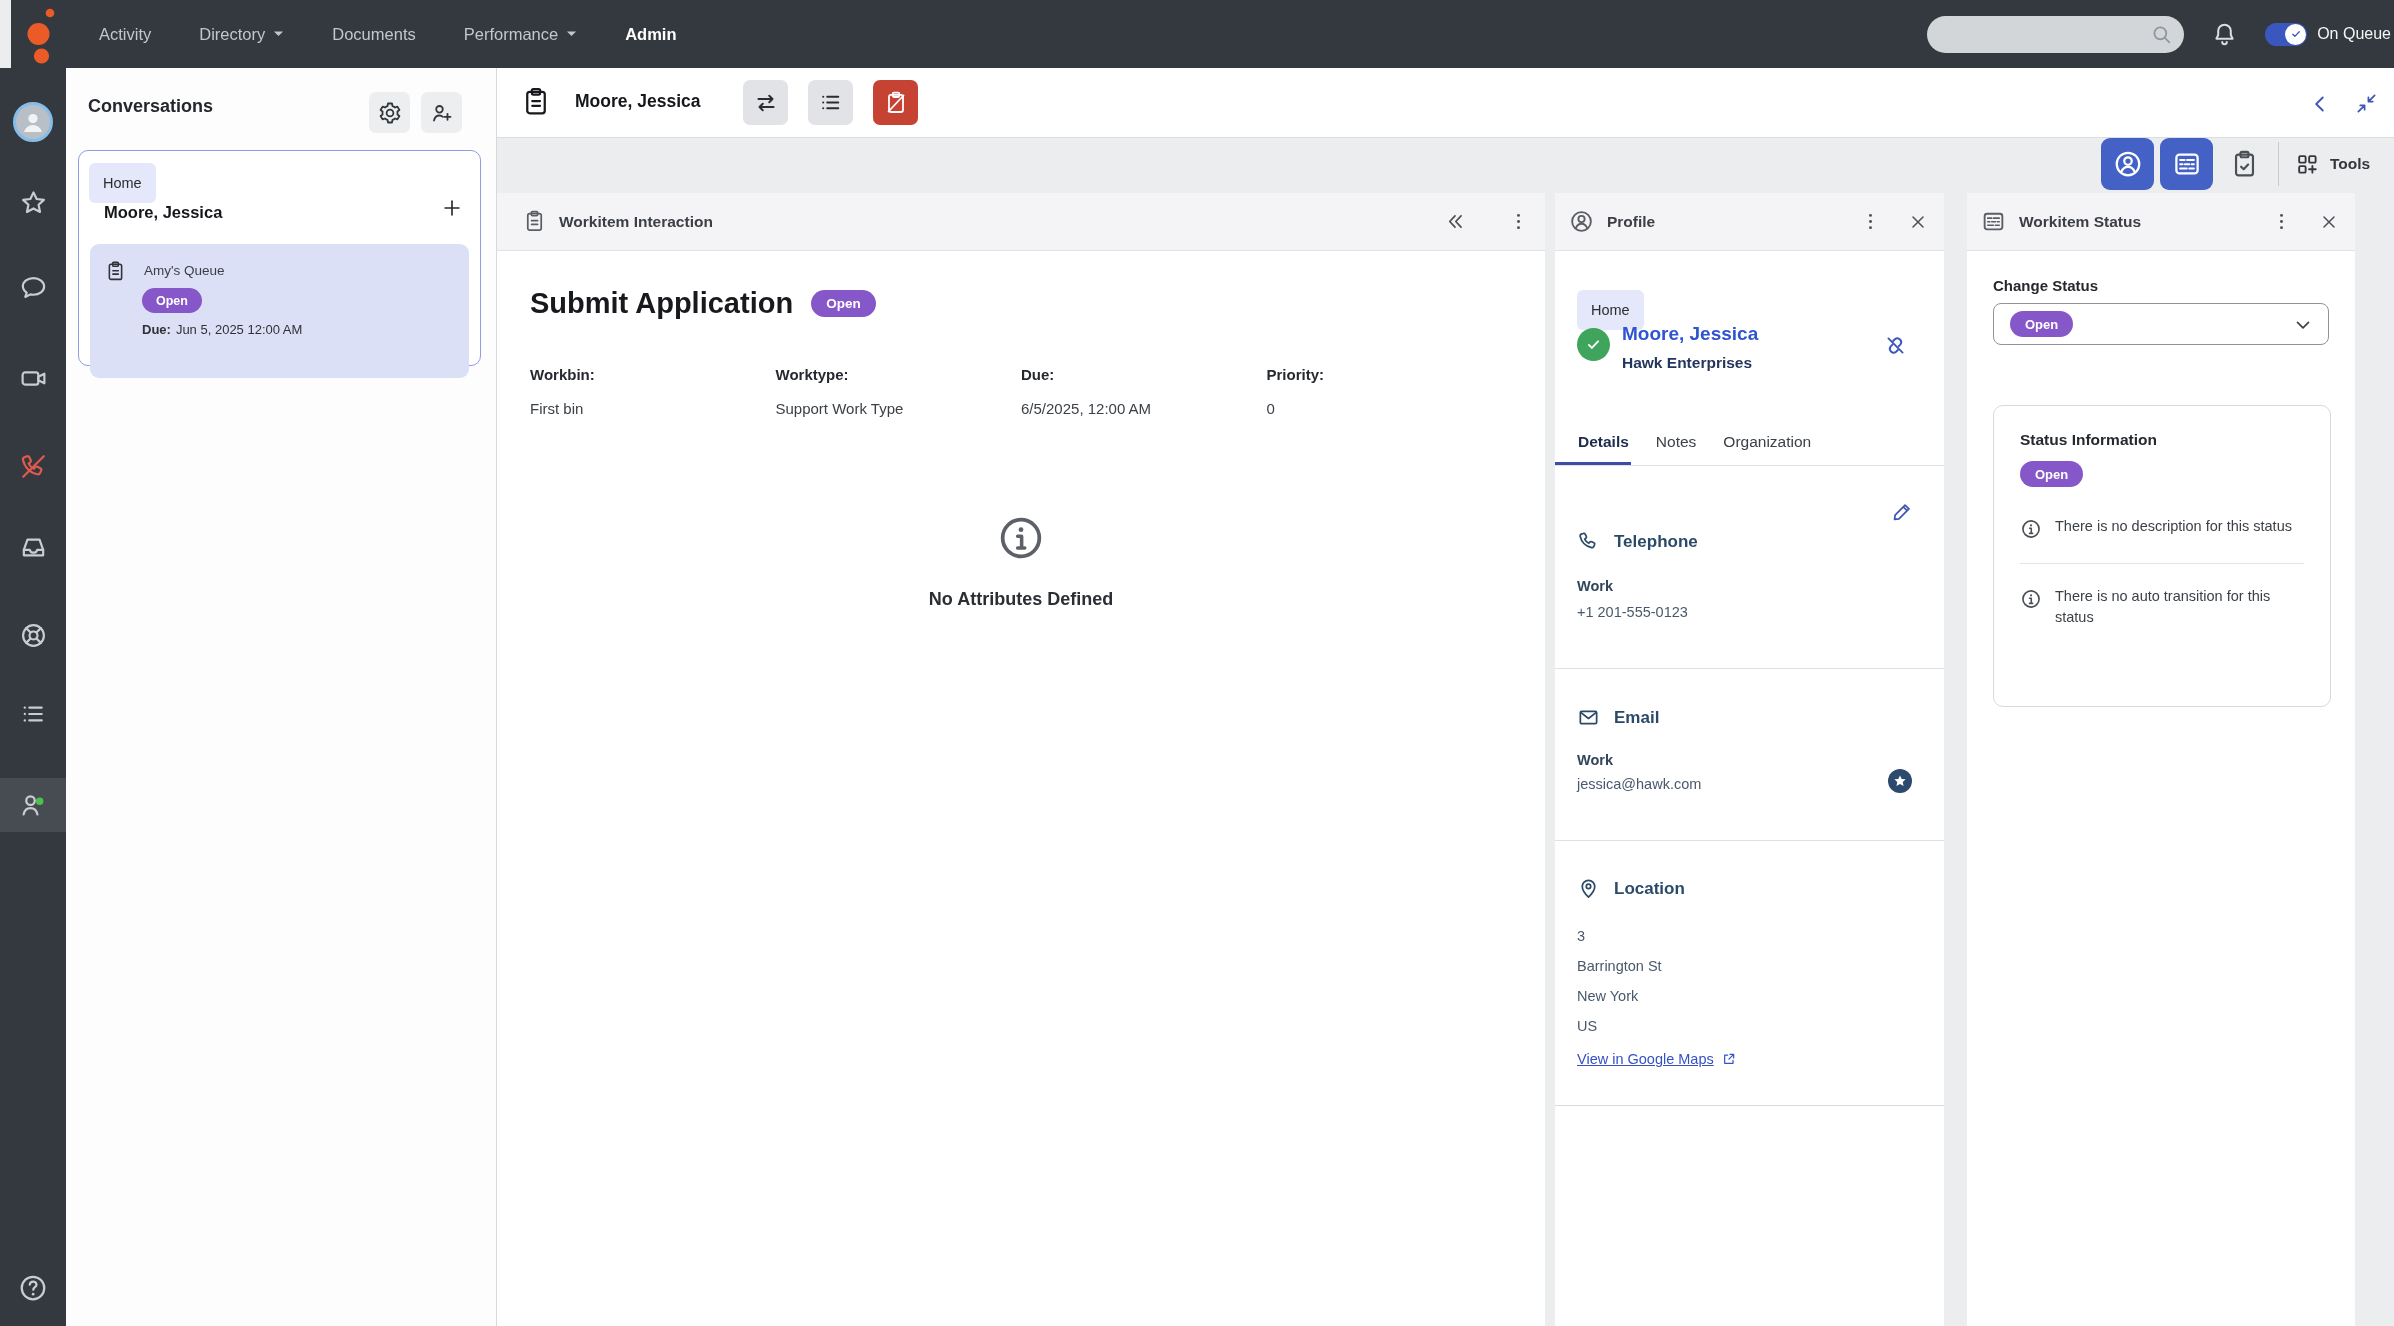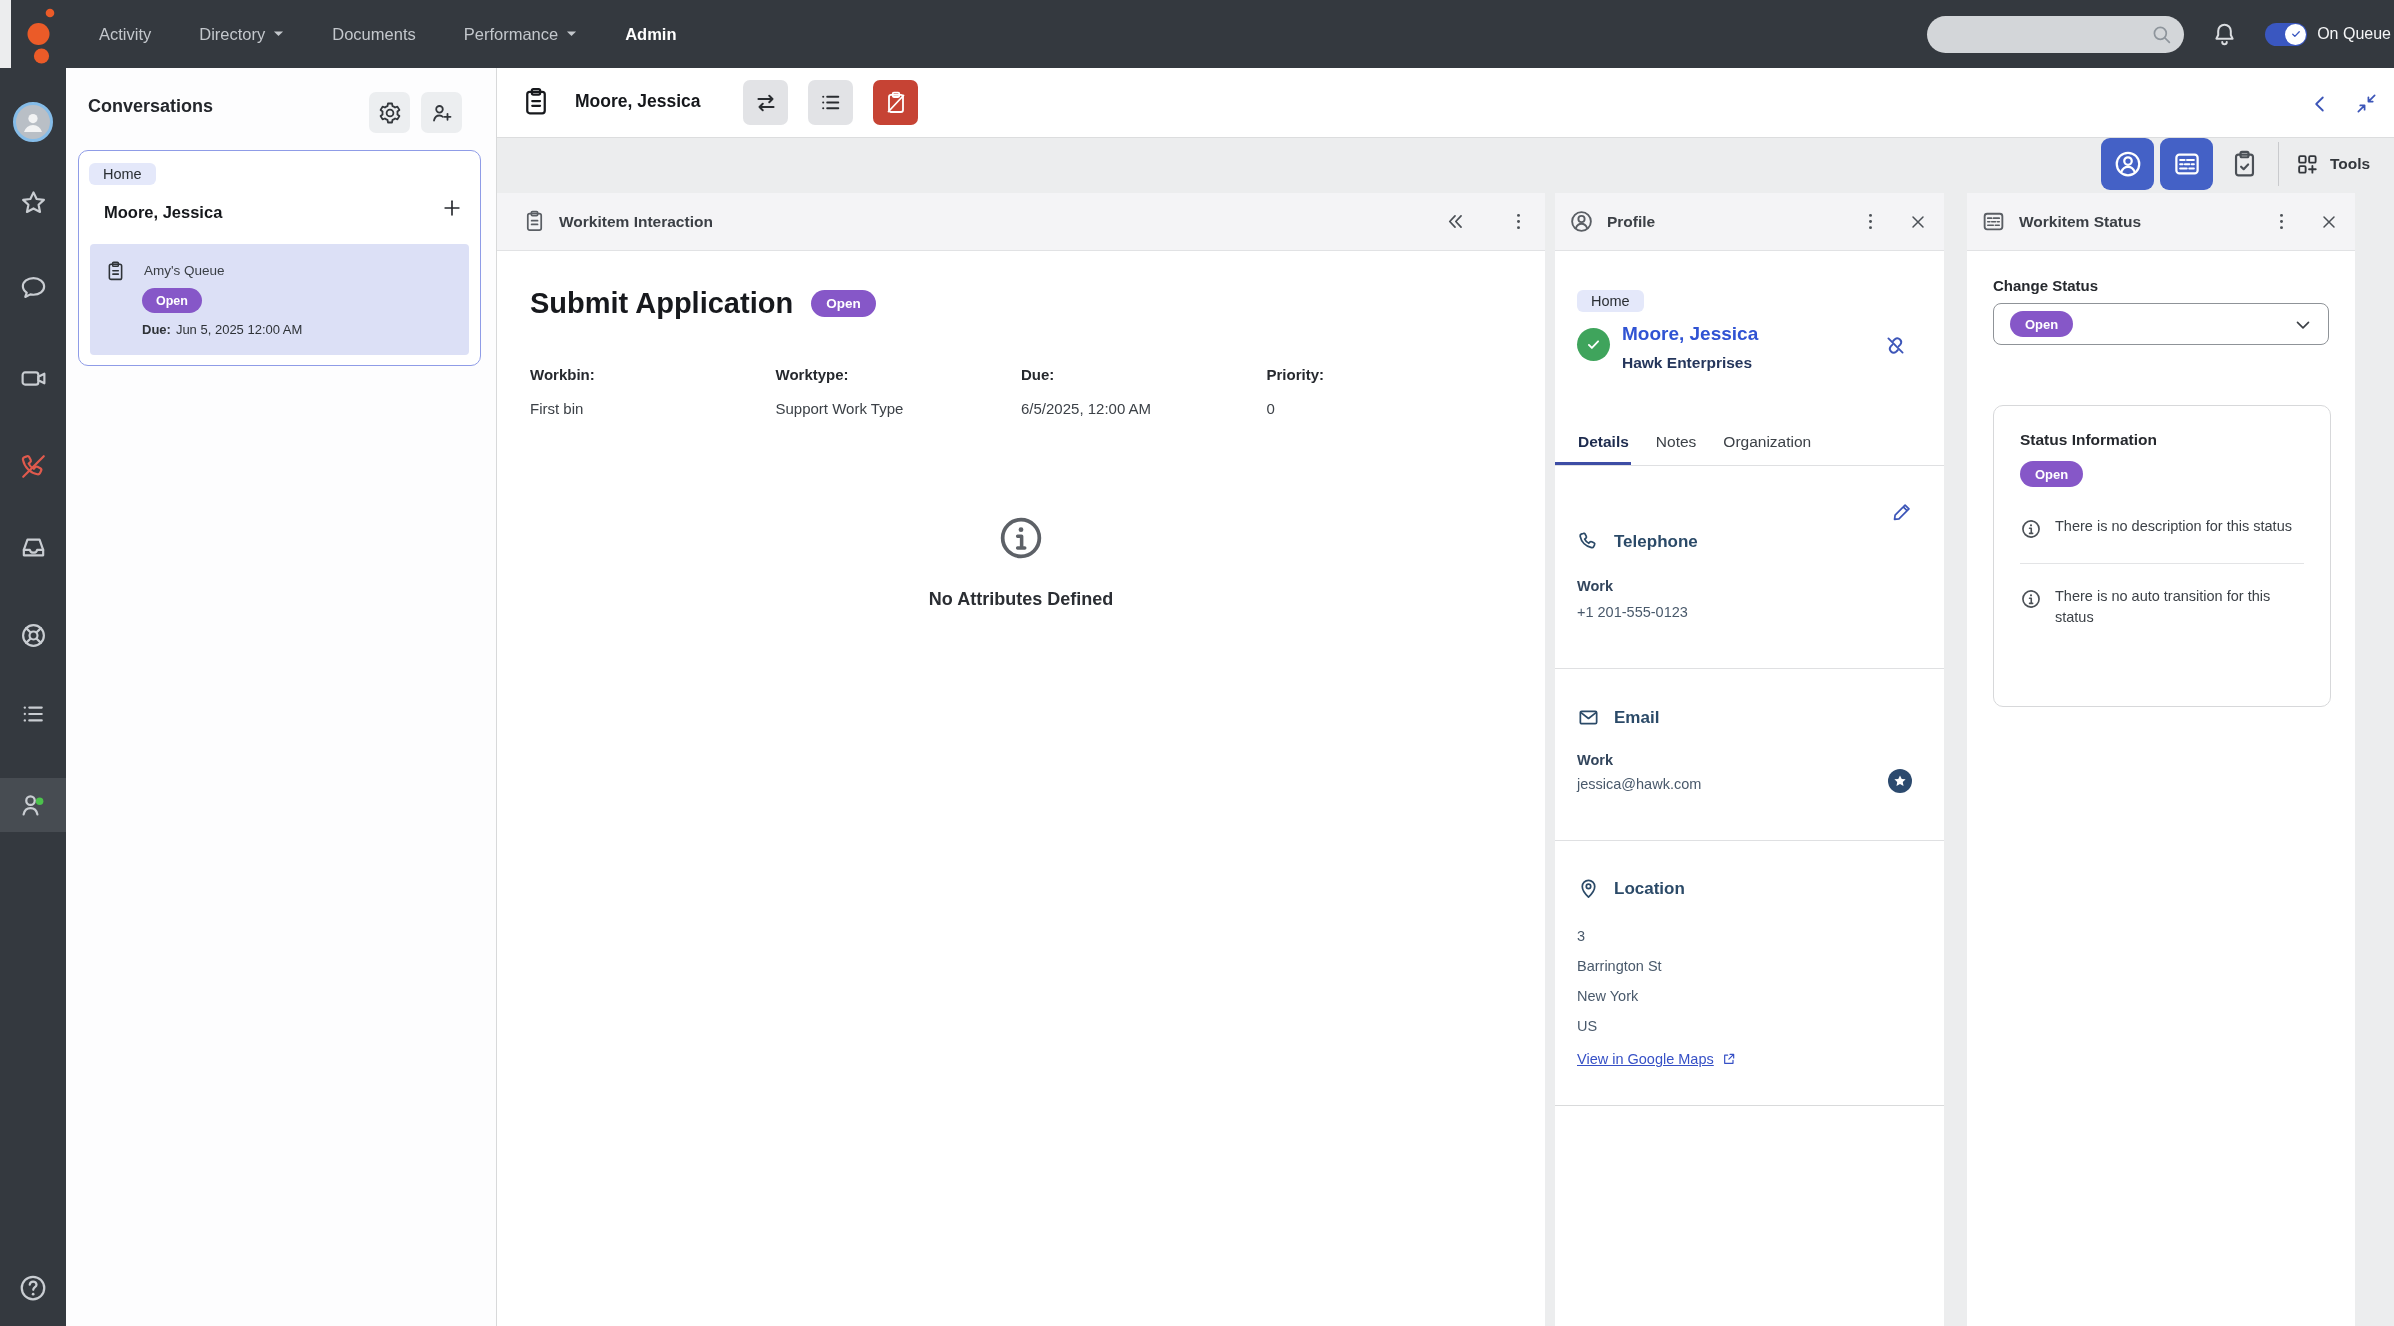--- a/index.html
+++ b/index.html
@@ -33,26 +33,26 @@
         color:#c9cdd2;cursor:pointer;}
   .avatar-ring{width:34px;height:34px;border-radius:50%;border:3px solid #85bce8;background:#b9bfc6;
         display:flex;align-items:center;justify-content:center;overflow:hidden;}
 
   
   .convs{position:absolute;left:66px;top:68px;width:431px;bottom:0;background:#fdfdfe;border-right:1px solid #d8d9da;box-sizing:border-box;}
   .convs-title{position:absolute;left:22px;top:28px;font-size:18px;font-weight:bold;color:#24272c;}
   .convs-btn{position:absolute;top:24px;width:41px;height:41px;border-radius:7px;background:#eceef0;color:#33373c;
         display:flex;align-items:center;justify-content:center;cursor:pointer;}
   .conv-card{position:absolute;left:12px;top:82px;width:403px;height:216px;border:1.5px solid #8f9ce7;border-radius:10px;background:#fff;box-sizing:border-box;}
-  .chip{display:inline-flex;align-items:center;height:22px;padding:0 14px;background:#e4e8fa;border-radius:6px;
+  .chip{display:inline-flex;align-items:center;height:40px;padding:0 14px;background:#e4e8fa;border-radius:6px;
         font-size:14.5px;color:#2a2e33;}
   .conv-chip{position:absolute;left:10px;top:12px;}
   .conv-name{position:absolute;left:25px;top:52px;font-size:16.5px;font-weight:bold;color:#15171b;}
   .conv-plus{position:absolute;right:17px;top:46px;color:#26292e;cursor:pointer;}
-  .conv-item{position:absolute;left:11px;top:93px;width:379px;height:111px;background:#dce0f6;border-radius:4px;cursor:pointer;}
+  .conv-item{position:absolute;left:11px;top:93px;width:379px;height:134px;background:#dce0f6;border-radius:9px;cursor:pointer;}
   .conv-item .cl-ic{position:absolute;left:15px;top:17px;color:#2f3338;}
   .conv-queue{position:absolute;left:54px;top:19px;font-size:13.5px;color:#3a3f45;}
   .conv-pill{position:absolute;left:52px;top:44px;height:25px;padding:0 14px;font-size:12.5px;}
   .conv-due{position:absolute;left:52px;top:78px;font-size:13px;color:#2e3237;}
   .conv-due b{margin-right:5px;}
 
   
   .main{position:absolute;left:497px;top:68px;right:0;bottom:0;background:#ecedee;}
   .main-hdr{position:absolute;left:0;top:0;right:0;height:69px;background:#fff;border-bottom:1px solid #dcddde;}
   .mh-clip{position:absolute;left:24px;top:19px;color:#17191d;}

